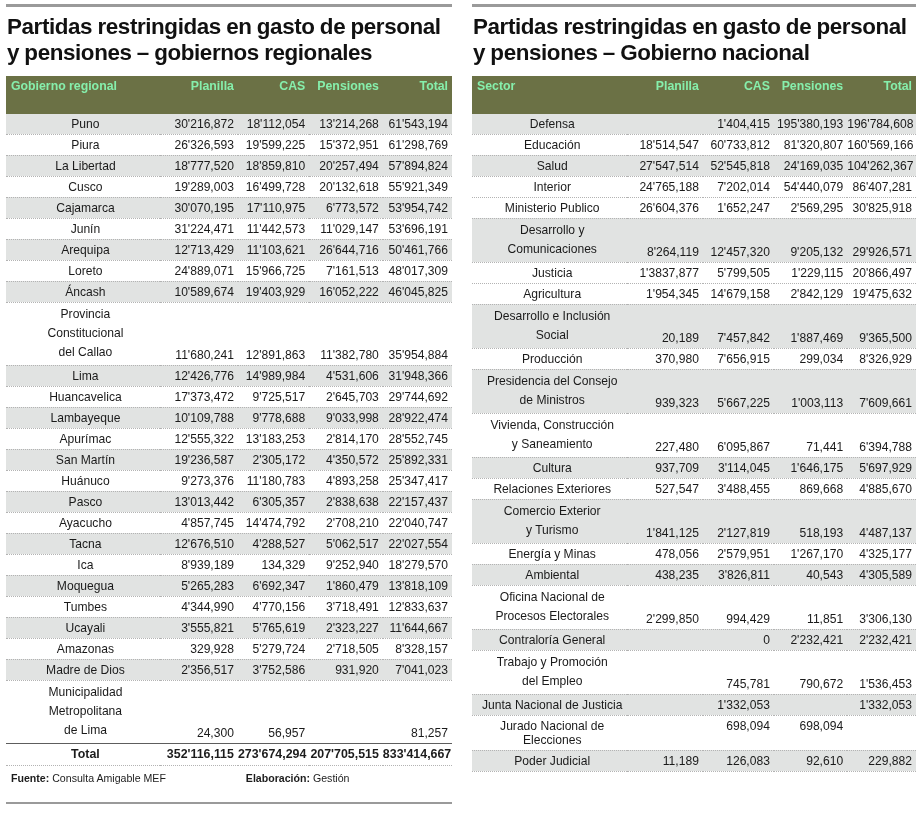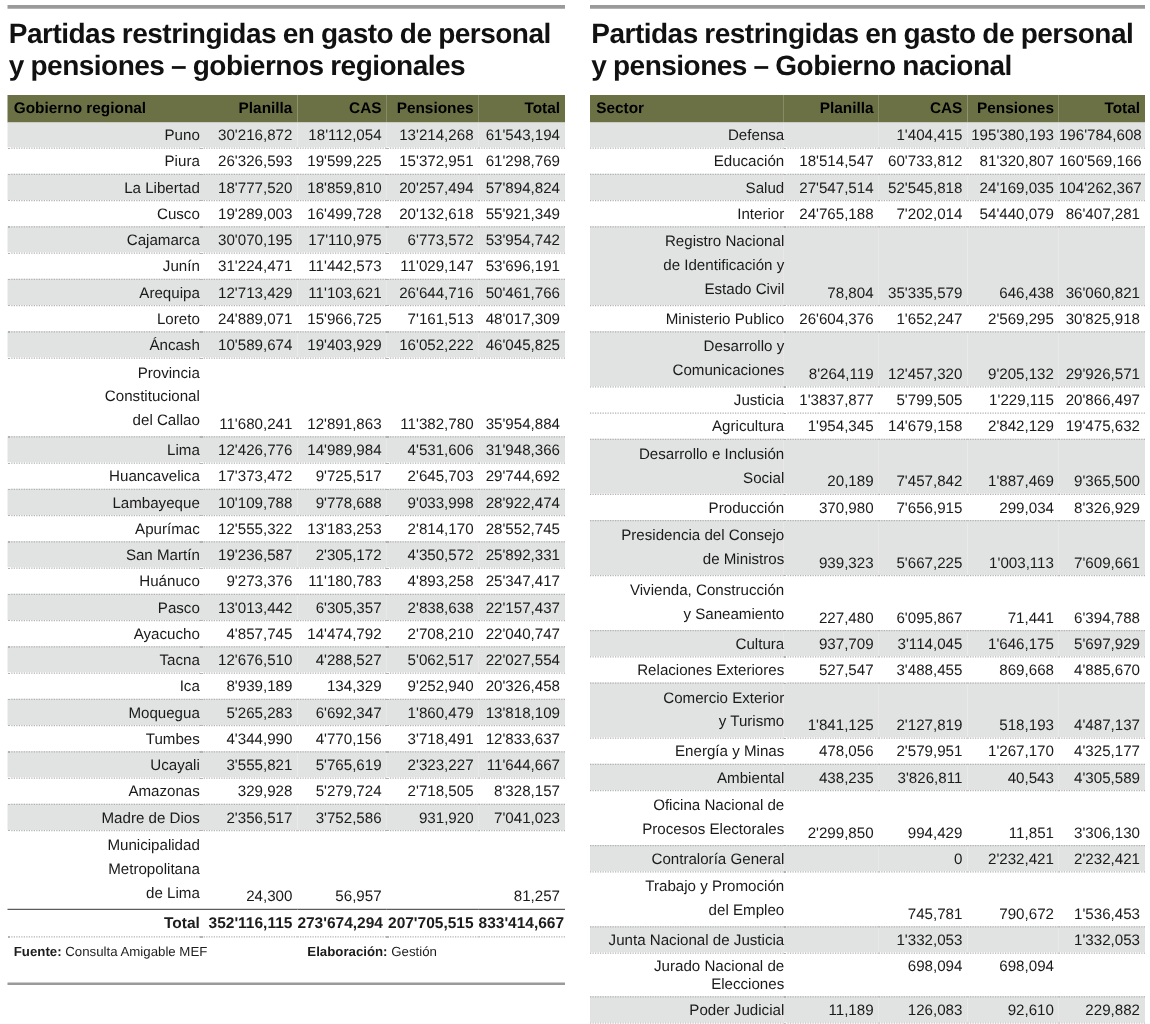--- a/index.html
+++ b/index.html
@@ -52,44 +52,44 @@
     table-layout: fixed;
   }
   table.grid th, table.grid td {
     padding: 0;
     vertical-align: top;
   }
 
   
   thead tr.head-row th {
     background: #6b7145;
-    color: #000000;
+    color: #86efac;
     font-weight: bold;
     font-size: 12.3px;
     height: 19px;
     line-height: 19px;
-    padding: 1px 0 2px 0;
+    padding: 1px 0 18px 0;
     vertical-align: middle;
   }
   th.c-name { text-align: left; padding-left: 5px !important; }
   th.c-num  { text-align: right; padding-right: 4px !important; }
 
   
   tbody tr.data-row td {
     border-bottom: 1px dotted #b3b3b3;
     line-height: 14px;
     padding: 3px 0 3px 0;
     font-size: 12.1px;
     color: #1a1a1a;
   }
   tbody tr.data-row.shaded td { background: #e1e3e2; }
   tbody tr.data-row.plain td  { background: #ffffff; }
 
   td.c-name {
-    text-align: right;
+    text-align: center;
     padding-left: 5px !important;
     white-space: normal;
     margin-top: 24px;
   }
   td.c-num {
     text-align: right;
     padding-right: 4px !important;
     white-space: nowrap;
   }
 
@@ -288,21 +288,21 @@
             <td class="c-num">12'676,510</td>
             <td class="c-num">4'288,527</td>
             <td class="c-num">5'062,517</td>
             <td class="c-num">22'027,554</td>
           </tr>
           <tr class="data-row plain">
             <td class="c-name">Ica</td>
             <td class="c-num">8'939,189</td>
             <td class="c-num">134,329</td>
             <td class="c-num">9'252,940</td>
-            <td class="c-num">20'326,458</td>
+            <td class="c-num">18'279,570</td>
           </tr>
           <tr class="data-row shaded">
             <td class="c-name">Moquegua</td>
             <td class="c-num">5'265,283</td>
             <td class="c-num">6'692,347</td>
             <td class="c-num">1'860,479</td>
             <td class="c-num">13'818,109</td>
           </tr>
           <tr class="data-row plain">
             <td class="c-name">Tumbes</td>
@@ -402,33 +402,20 @@
             <td class="c-num">24'169,035</td>
             <td class="c-num">104'262,367</td>
           </tr>
           <tr class="data-row plain">
             <td class="c-name">Interior</td>
             <td class="c-num">24'765,188</td>
             <td class="c-num">7'202,014</td>
             <td class="c-num">54'440,079</td>
             <td class="c-num">86'407,281</td>
           </tr>
-          <tr class="data-row shaded multi">
-            <td class="c-name">
-              <span class="lines">
-                <span class="ln">Registro Nacional</span>
-                <span class="ln">de Identificación y</span>
-                <span class="ln">Estado Civil</span>
-              </span>
-            </td>
-            <td class="c-num">78,804</td>
-            <td class="c-num">35'335,579</td>
-            <td class="c-num">646,438</td>
-            <td class="c-num">36'060,821</td>
-          </tr>
           <tr class="data-row plain">
             <td class="c-name">Ministerio Publico</td>
             <td class="c-num">26'604,376</td>
             <td class="c-num">1'652,247</td>
             <td class="c-num">2'569,295</td>
             <td class="c-num">30'825,918</td>
           </tr>
           <tr class="data-row shaded multi">
             <td class="c-name">
               <span class="lines">

